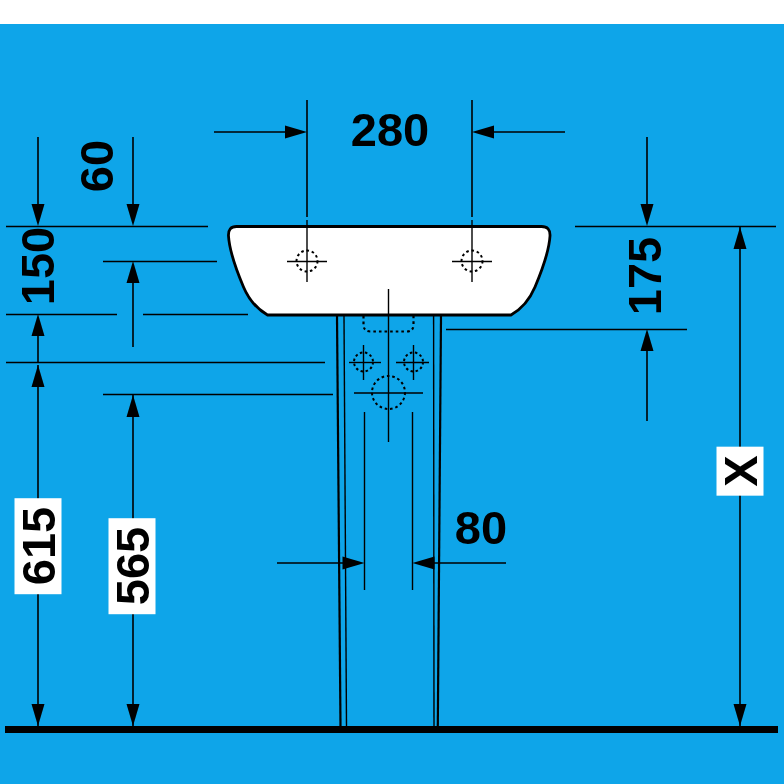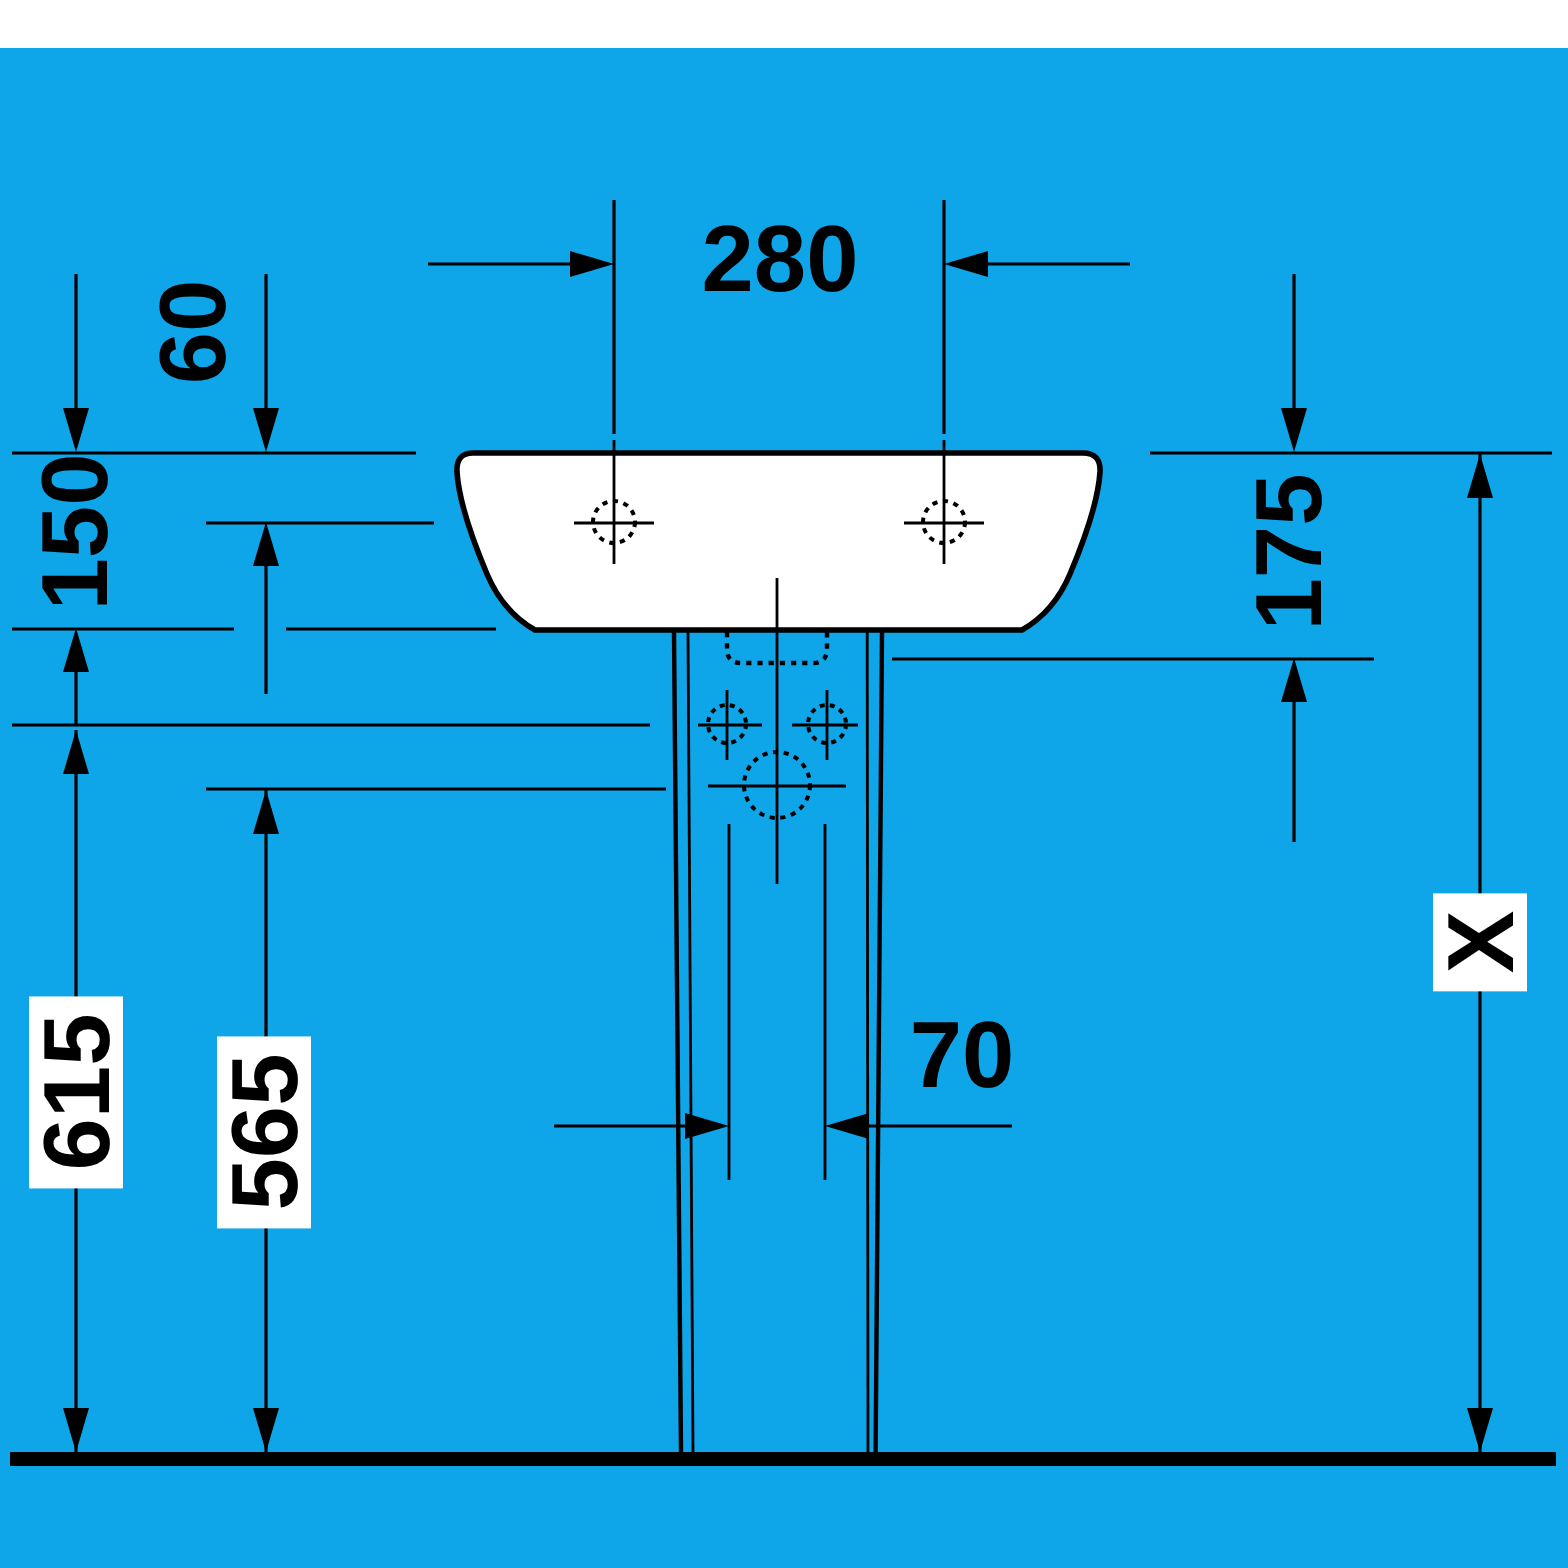--- a/index.html
+++ b/index.html
@@ -184,16 +184,16 @@
     </g>
 
   </svg>
 
   <div class="dim-label lbl-280">280</div>
   <div class="dim-label rot lbl-60">60</div>
   <div class="dim-label rot lbl-150">150</div>
   <div class="dim-label rot wbg lbl-615">615</div>
   <div class="dim-label rot wbg lbl-565">565</div>
   <div class="dim-label rot lbl-175">175</div>
-  <div class="dim-label lbl-80">70</div>
+  <div class="dim-label lbl-80">80</div>
   <div class="dim-label rot wbg lbl-X">X</div>
 
 </div>
 
 </body></html>

